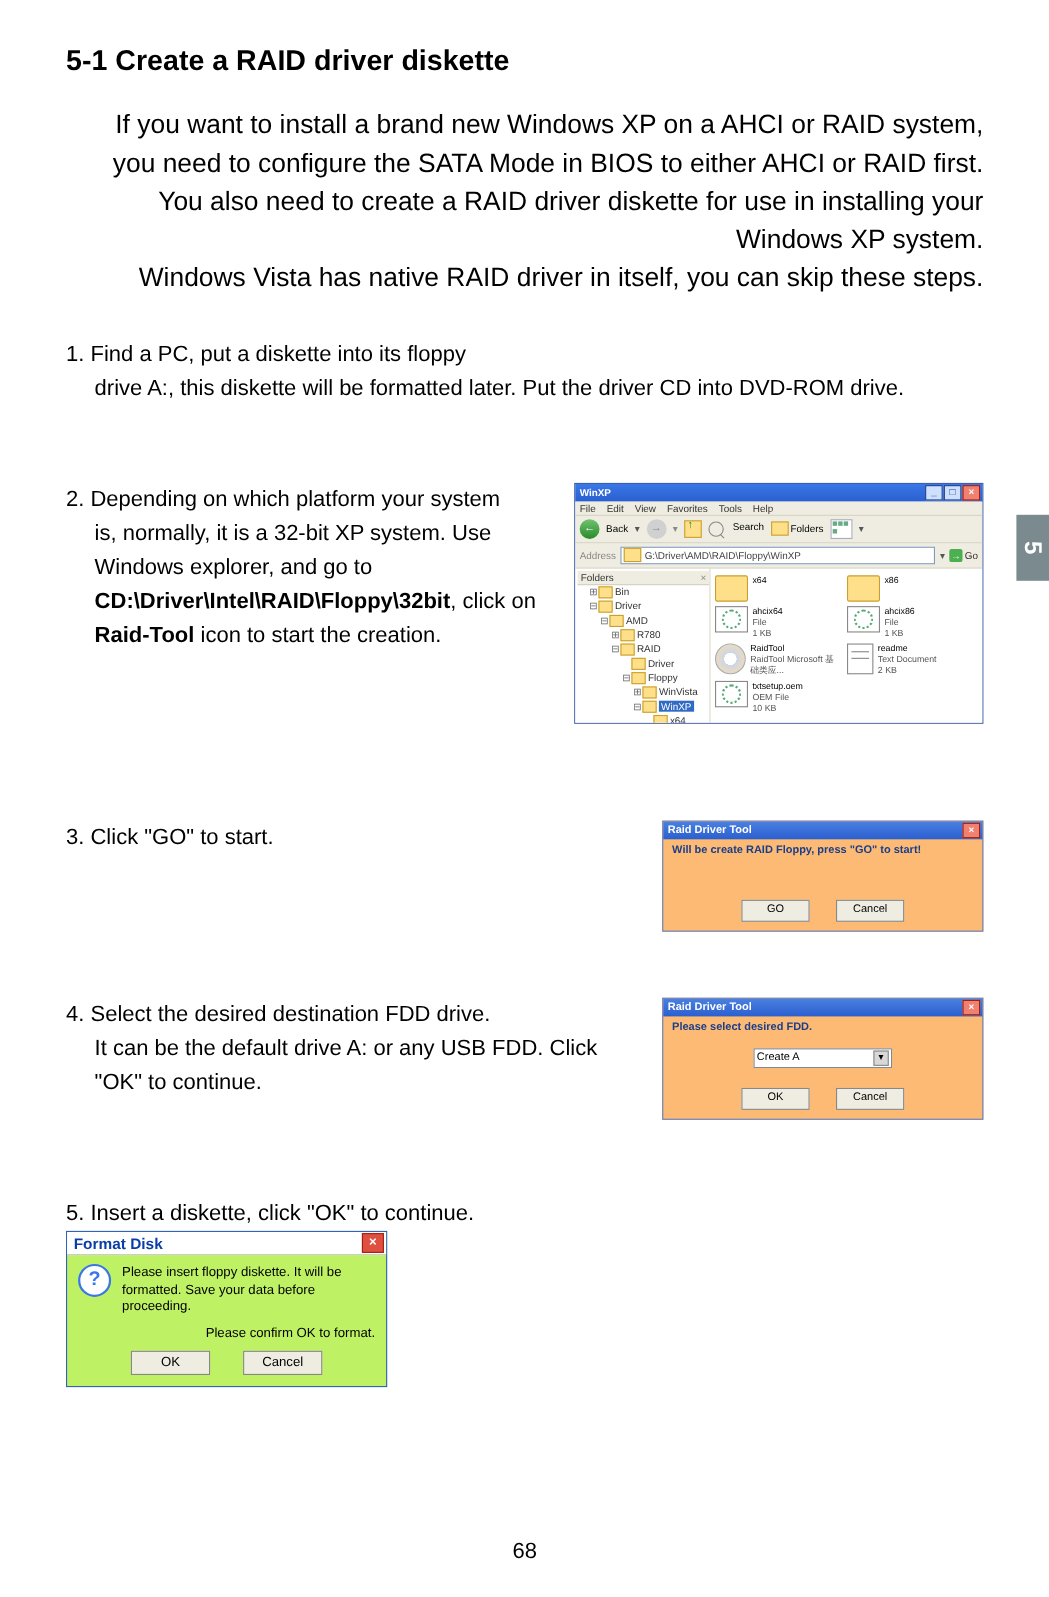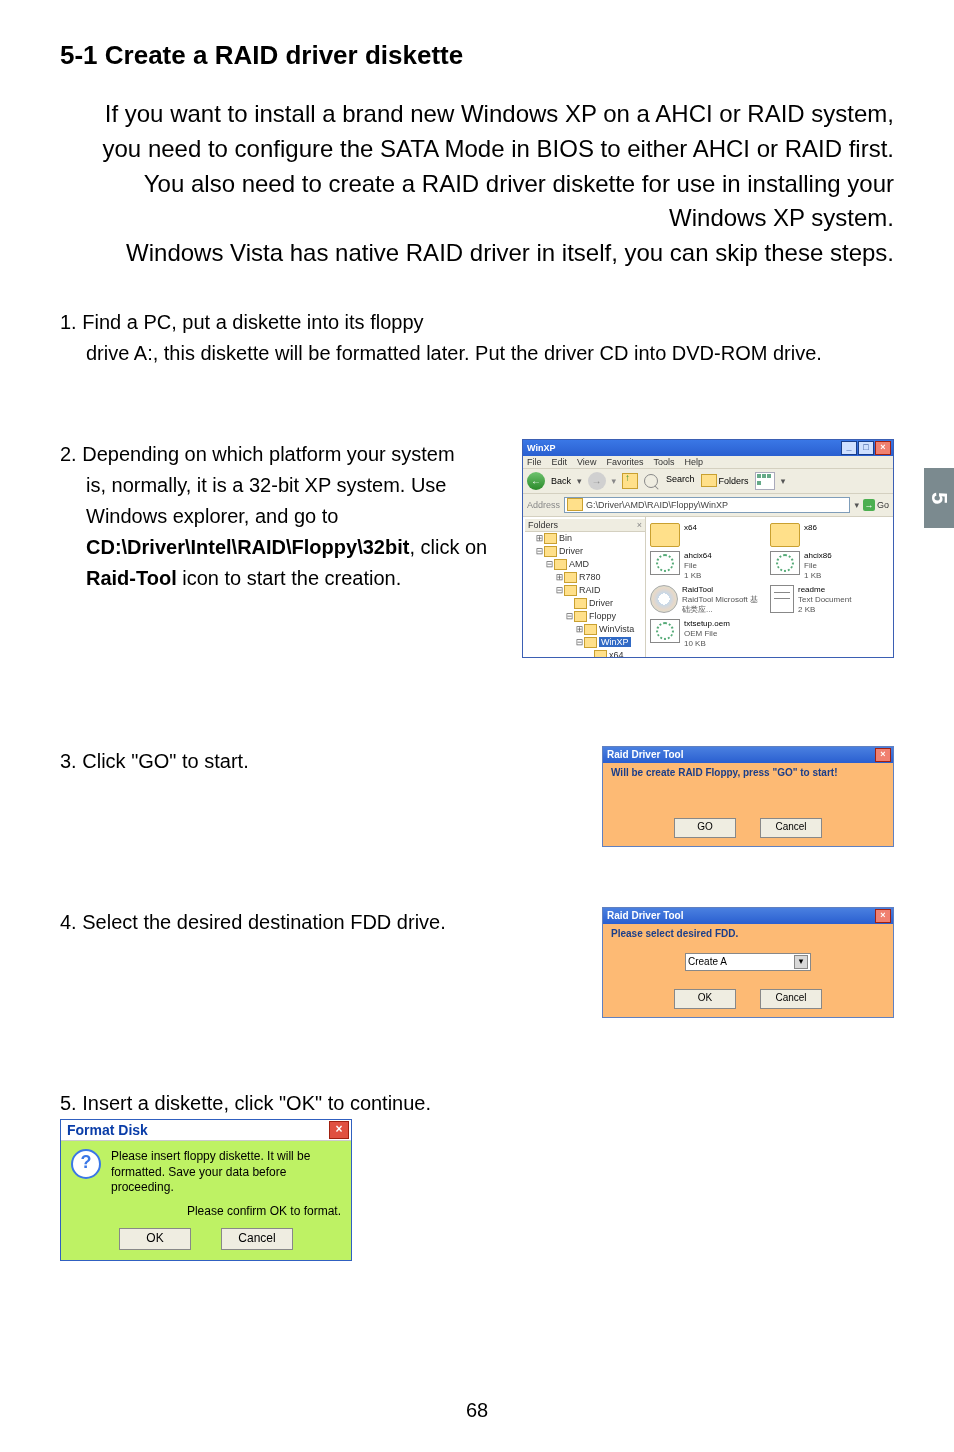--- a/index.html
+++ b/index.html
@@ -418,20 +418,21 @@
           </div>
         </div>
       </div>
     </div>
   </div>
 
   <div class="step" style="margin-bottom:70px;">
     <div class="step-text">
       <span class="num">4.</span>
       <span>Select the desired destination FDD drive.</span>
+      <span class="step-indent">It can be the default drive A: or any USB FDD. Click "OK" to continue.</span>
     </div>
     <div class="step-image">
       <div class="raid-dlg">
         <div class="raid-title">
           <span class="title-text">Raid Driver Tool</span>
           <div class="win-btn close">×</div>
         </div>
         <div class="raid-body">
           <div class="raid-msg2">Please select desired FDD.</div>
           <div class="drive-select">

